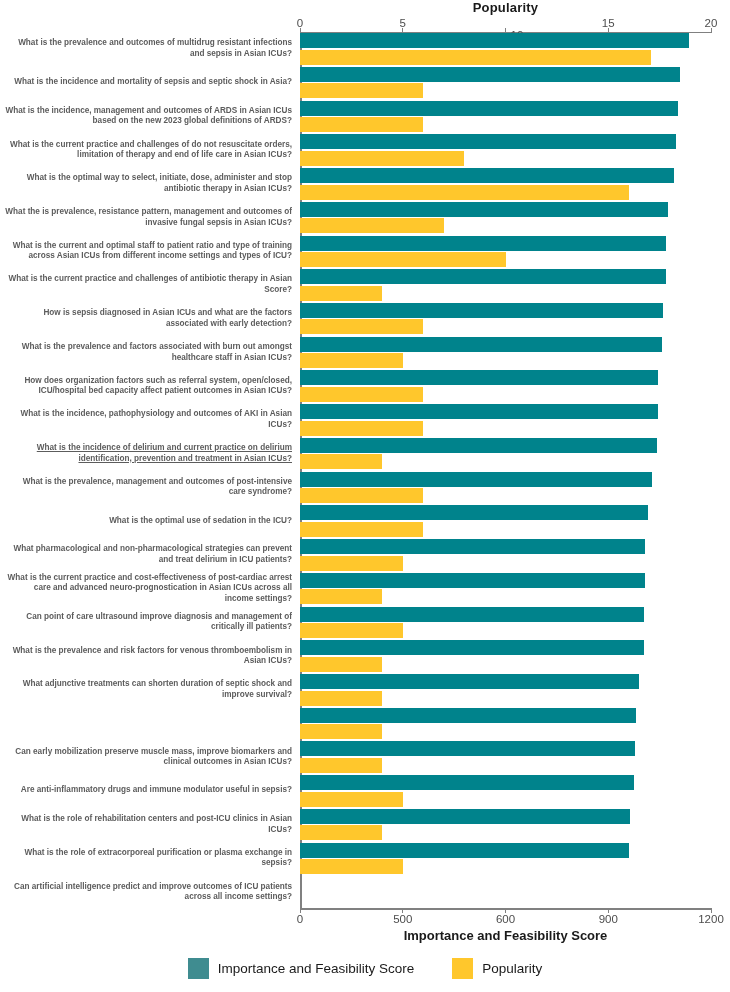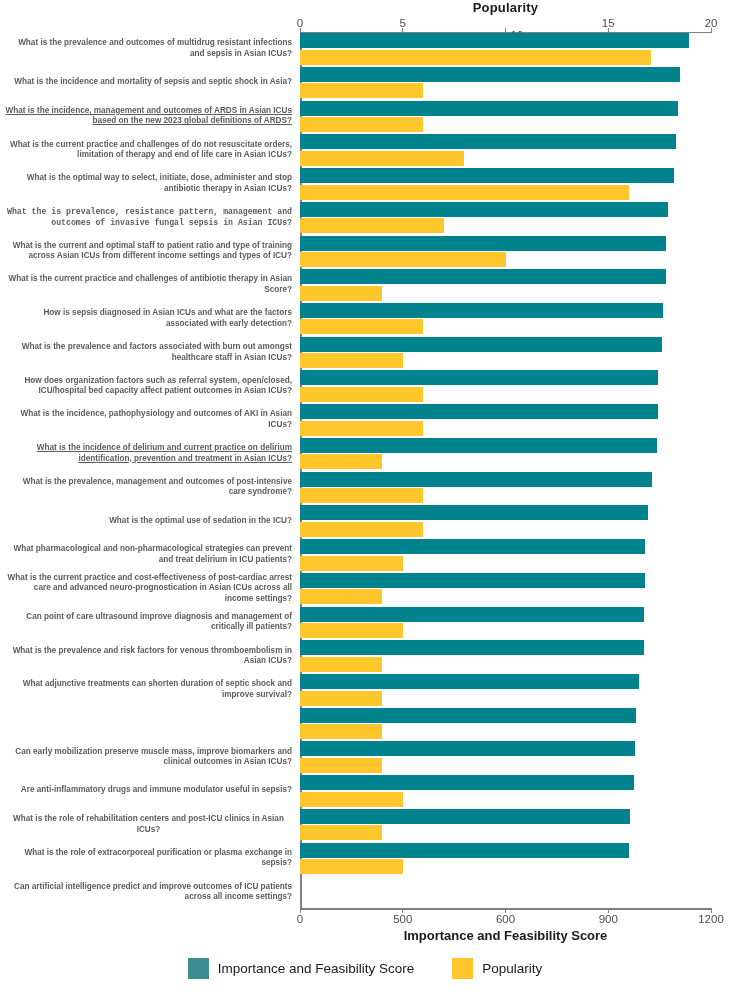--- a/index.html
+++ b/index.html
@@ -173,41 +173,41 @@
       <div class="tick-label" style="left: 217px; margin-top: 12px;">10</div>
       <div class="tick-mark" style="left: 307.75px;"></div>
       <div class="tick-label" style="left: 308.25px;">15</div>
       <div class="tick-mark" style="left: 410.5px;"></div>
       <div class="tick-label" style="left: 411px;">20</div>
     </div>
 
   <div id="labels">
       <div class="cat-label" style="top: 6.36538px;">What is the prevalence and outcomes of multidrug resistant infections and sepsis in Asian ICUs?</div>
       <div class="cat-label" style="top: 45.0962px;">What is the incidence and mortality of sepsis and septic shock in Asia?</div>
-      <div class="cat-label" style="top: 73.8269px; text-decoration: underline;">What is the incidence, management and outcomes of ARDS in Asian ICUs based on the new 2023 global definitions of ARDS?</div>
+      <div class="cat-label" style="top: 73.8269px;">What is the incidence, management and outcomes of ARDS in Asian ICUs based on the new 2023 global definitions of ARDS?</div>
       <div class="cat-label" style="top: 107.558px;">What is the current practice and challenges of do not resuscitate orders, limitation of therapy and end of life care in Asian ICUs?</div>
       <div class="cat-label" style="top: 141.288px;">What is the optimal way to select, initiate, dose, administer and stop antibiotic therapy in Asian ICUs?</div>
-      <div class="cat-label" style="top: 175.019px; font-family: Liberation Mono, monospace;">What the is prevalence, resistance pattern, management and outcomes of invasive fungal sepsis in Asian ICUs?</div>
+      <div class="cat-label" style="top: 175.019px;">What the is prevalence, resistance pattern, management and outcomes of invasive fungal sepsis in Asian ICUs?</div>
       <div class="cat-label" style="top: 208.75px;">What is the current and optimal staff to patient ratio and type of training across Asian ICUs from different income settings and types of ICU?</div>
       <div class="cat-label" style="top: 242.481px;">What is the current practice and challenges of antibiotic therapy in Asian Score?</div>
       <div class="cat-label" style="top: 276.212px;">How is sepsis diagnosed in Asian ICUs and what are the factors associated with early detection?</div>
       <div class="cat-label" style="top: 309.942px;">What is the prevalence and factors associated with burn out amongst healthcare staff in Asian ICUs?</div>
       <div class="cat-label" style="top: 343.673px;">How does organization factors such as referral system, open/closed, ICU/hospital bed capacity affect patient outcomes in Asian ICUs?</div>
       <div class="cat-label" style="top: 377.404px;">What is the incidence, pathophysiology and outcomes of AKI in Asian ICUs?</div>
       <div class="cat-label" style="top: 411.135px; text-decoration: underline;">What is the incidence of delirium and current practice on delirium identification, prevention and treatment in Asian ICUs?</div>
       <div class="cat-label" style="top: 483.596px;">What is the optimal use of sedation in the ICU?</div>
       <div class="cat-label" style="top: 444.865px;">What is the prevalence, management and outcomes of post-intensive care syndrome?</div>
       <div class="cat-label" style="top: 512.327px;">What pharmacological and non-pharmacological strategies can prevent and treat delirium in ICU patients?</div>
       <div class="cat-label" style="top: 540.558px;">What is the current practice and cost-effectiveness of post-cardiac arrest care and advanced neuro-prognostication in Asian ICUs across all income settings?</div>
       <div class="cat-label" style="top: 579.788px;">Can point of care ultrasound improve diagnosis and management of critically ill patients?</div>
       <div class="cat-label" style="top: 613.519px;">What is the prevalence and risk factors for venous thromboembolism in Asian ICUs?</div>
       <div class="cat-label" style="top: 647.25px;">What adjunctive treatments can shorten duration of septic shock and improve survival?</div>
       <div class="cat-label" style="top: 714.712px;">Can early mobilization preserve muscle mass, improve biomarkers and clinical outcomes in Asian ICUs?</div>
       <div class="cat-label" style="top: 753.442px;">Are anti-inflammatory drugs and immune modulator useful in sepsis?</div>
-      <div class="cat-label" style="top: 782.173px; text-align: center;">What is the role of rehabilitation centers and post-ICU clinics in Asian ICUs?</div>
+      <div class="cat-label" style="top: 782.173px;">What is the role of rehabilitation centers and post-ICU clinics in Asian ICUs?</div>
       <div class="cat-label" style="top: 815.904px;">What is the role of extracorporeal purification or plasma exchange in sepsis?</div>
       <div class="cat-label" style="top: 849.635px;">Can artificial intelligence predict and improve outcomes of ICU patients across all income settings?</div>
     </div>
 
   <div id="plot-left-spine"></div>
   <div id="plot">
       <div class="row" style="top: 1.11538px; height: 31.5px;">
         <div class="bar score" title="Importance and Feasibility Score: 1136" style="width: 389.08px;"></div>
         <div class="bar pop" title="Popularity: 17.1" style="width: 351.405px;"></div>
       </div>

